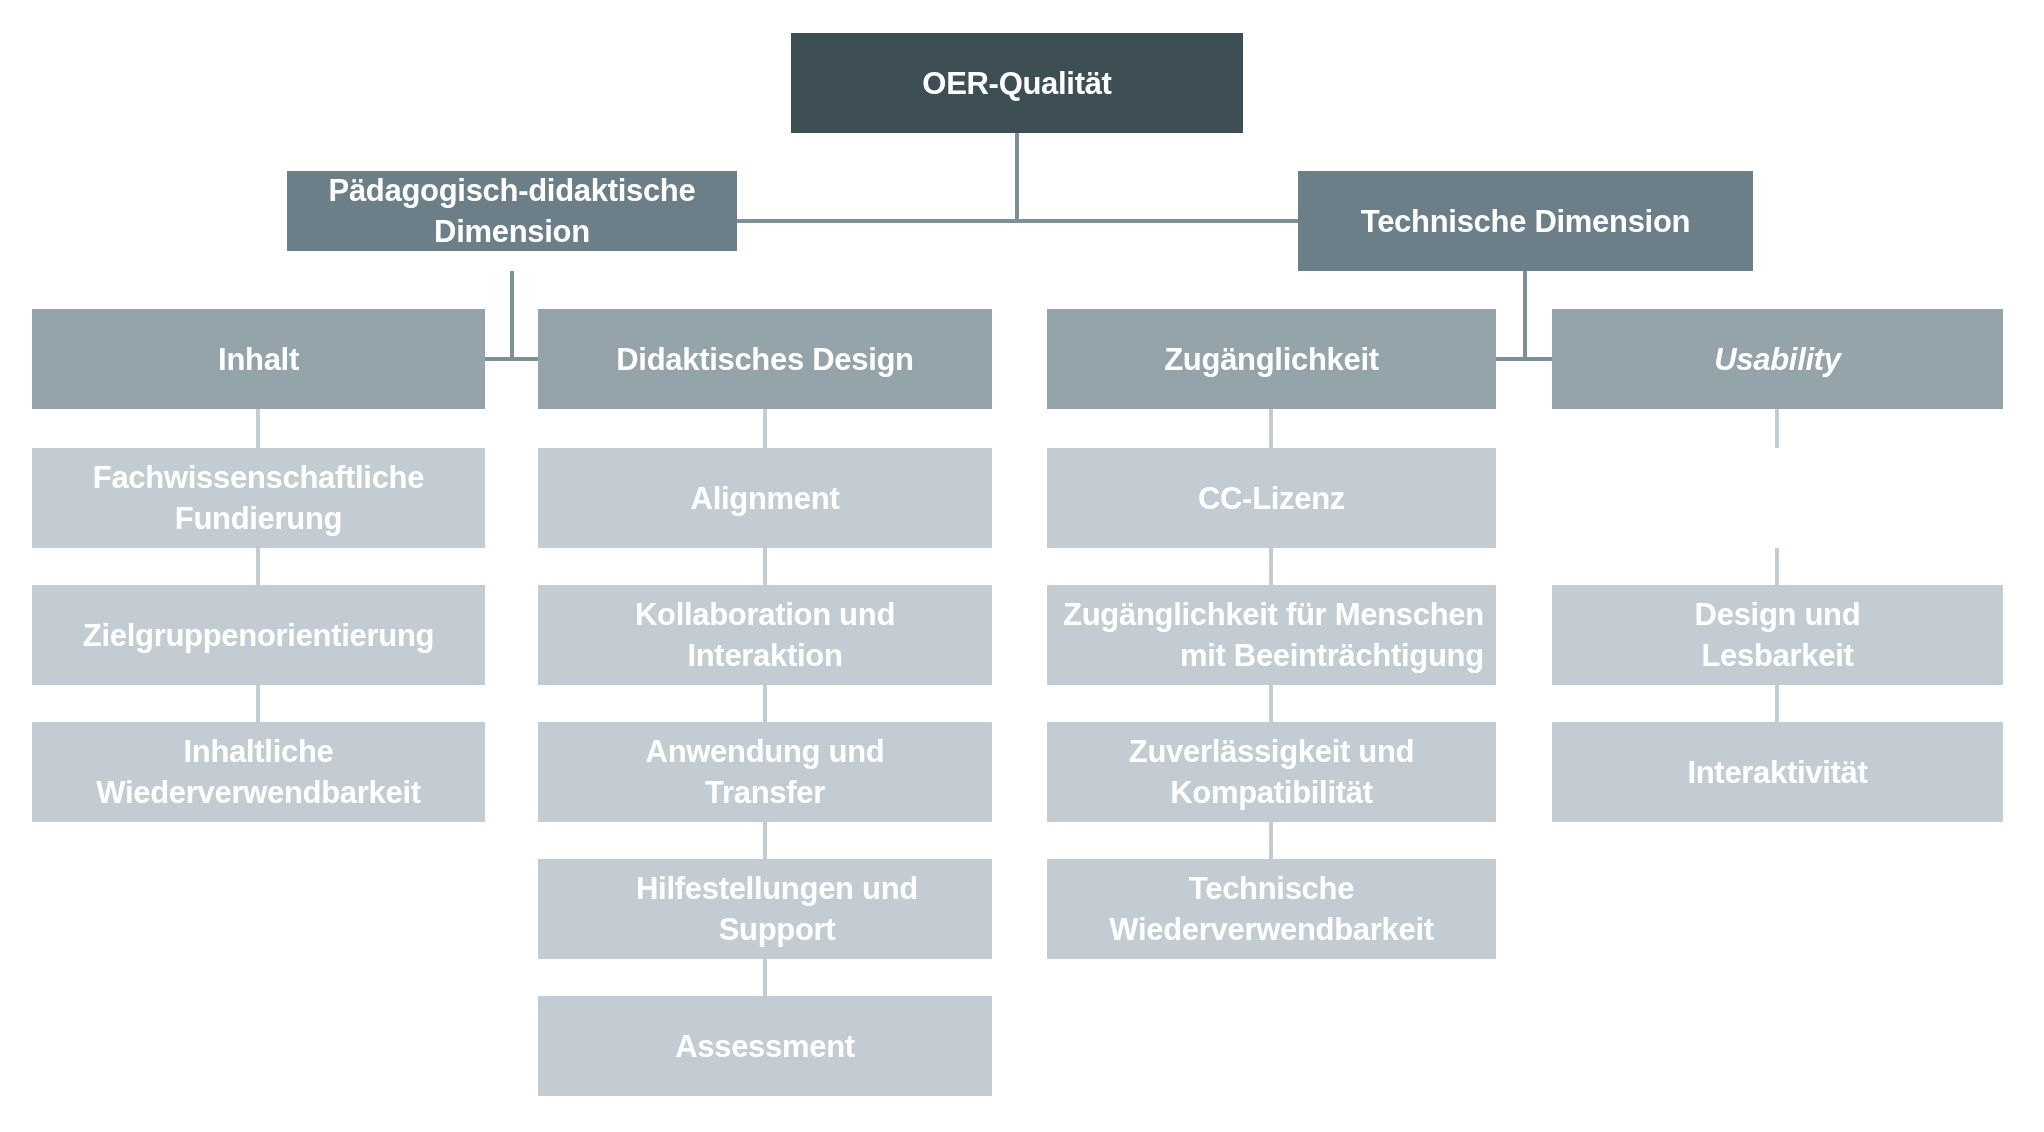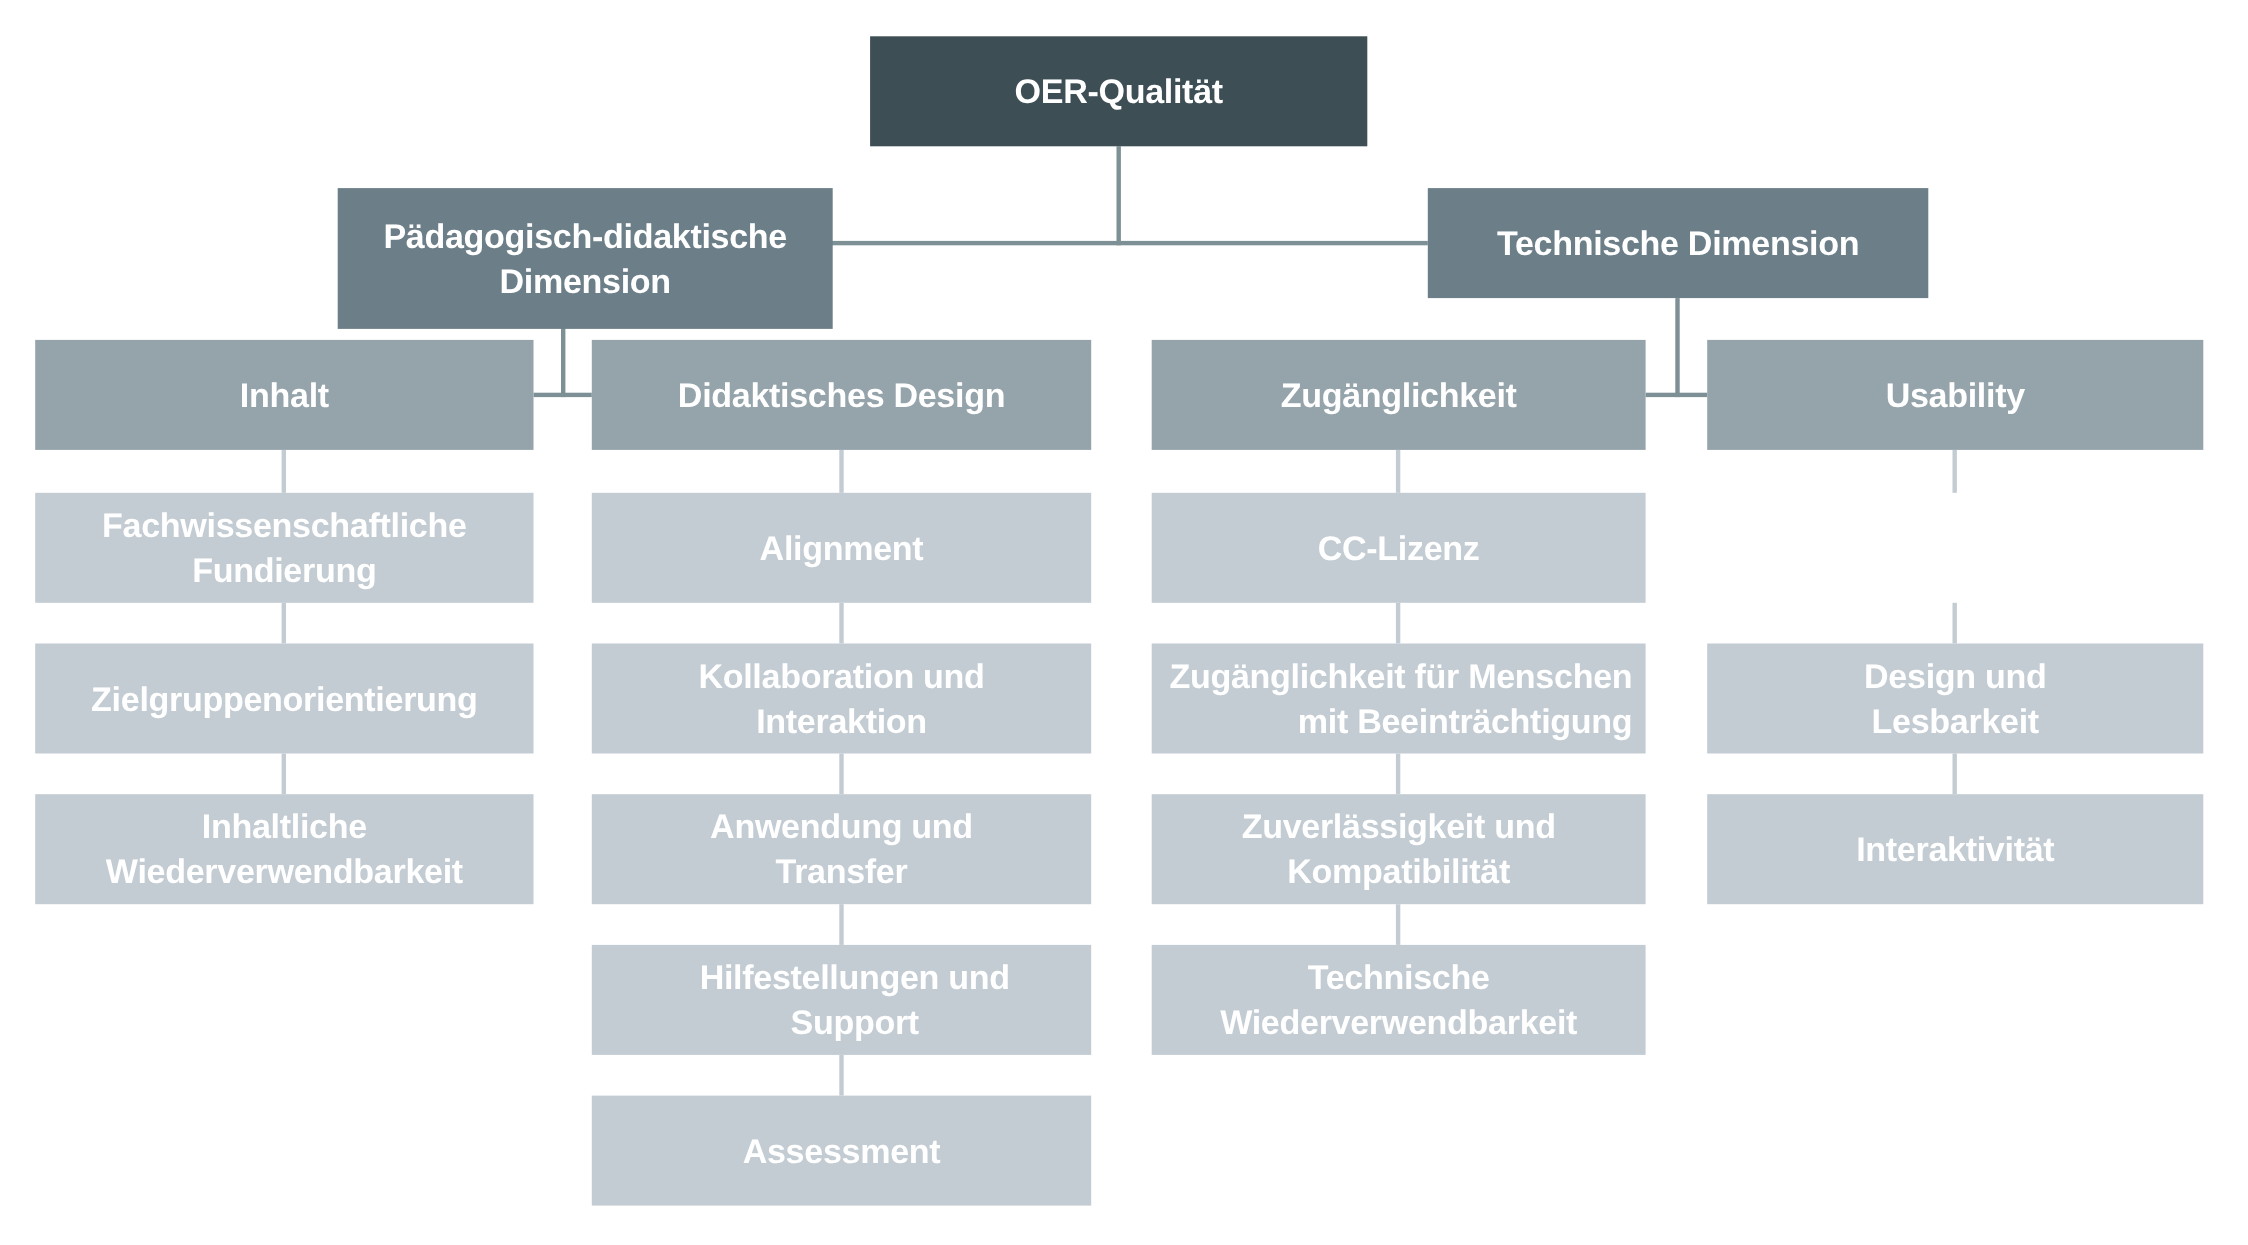--- a/index.html
+++ b/index.html
@@ -69,28 +69,28 @@
   <div class="line line-light" style="left:1269px; top:548px; width:4px; height:37px;"></div>
   <div class="line line-light" style="left:1269px; top:685px; width:4px; height:37px;"></div>
   <div class="line line-light" style="left:1269px; top:822px; width:4px; height:37px;"></div>
 
   <div class="line line-light" style="left:1775px; top:409px; width:4px; height:39px;"></div>
   <div class="line line-light" style="left:1775px; top:548px; width:4px; height:37px;"></div>
   <div class="line line-light" style="left:1775px; top:685px; width:4px; height:37px;"></div>
 
   <div class="box lvl1" style="left:791px; top:33px; width:452px; height:100px;">OER-Qualität</div>
 
-  <div class="box lvl2" style="left:287px; top:171px; width:450px; height:128px;margin-left:20px;">Pädagogisch-didaktische
+  <div class="box lvl2" style="left:287px; top:171px; width:450px; height:80px;">Pädagogisch-didaktische
 Dimension</div>
   <div class="box lvl2" style="left:1298px; top:171px; width:455px; height:100px;">Technische Dimension</div>
 
   <div class="box lvl3" style="left:32px; top:309px; width:453px; height:100px;">Inhalt</div>
   <div class="box lvl3" style="left:538px; top:309px; width:454px; height:100px;">Didaktisches Design</div>
   <div class="box lvl3" style="left:1047px; top:309px; width:449px; height:100px;">Zugänglichkeit</div>
-  <div class="box lvl3" style="left:1552px; top:309px; width:451px; height:100px;">Usability</div>
+  <div class="box lvl3" style="left:1552px; top:309px; width:451px; height:100px;font-style:italic;">Usability</div>
 
   <div class="box lvl4" style="left:32px; top:448px; width:453px; height:100px;">Fachwissenschaftliche
 Fundierung</div>
   <div class="box lvl4" style="left:32px; top:585px; width:453px; height:100px;text-align:center;">Zielgruppenorientierung</div>
   <div class="box lvl4" style="left:32px; top:722px; width:453px; height:100px;">Inhaltliche
 Wiederverwendbarkeit</div>
 
   <div class="box lvl4" style="left:538px; top:448px; width:454px; height:100px;">Alignment</div>
   <div class="box lvl4" style="left:538px; top:585px; width:454px; height:100px;">Kollaboration und
 Interaktion</div>

